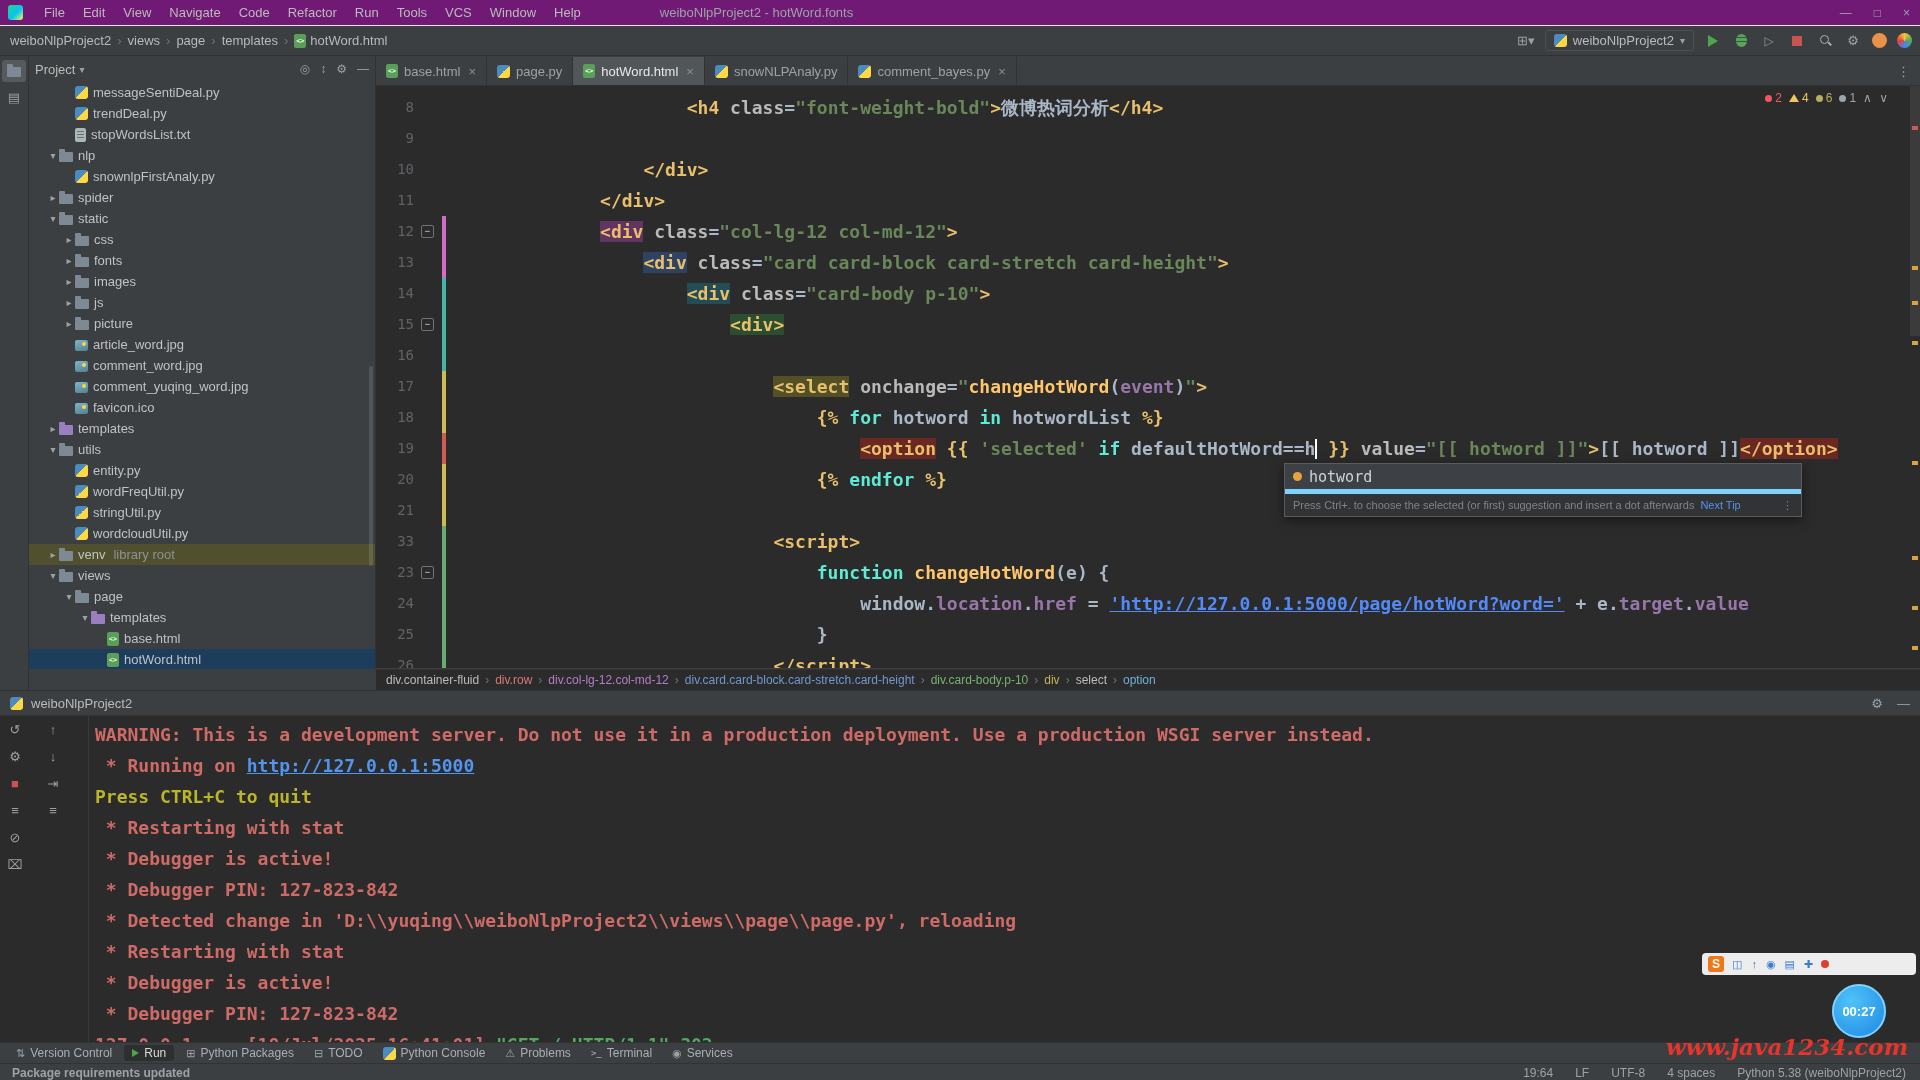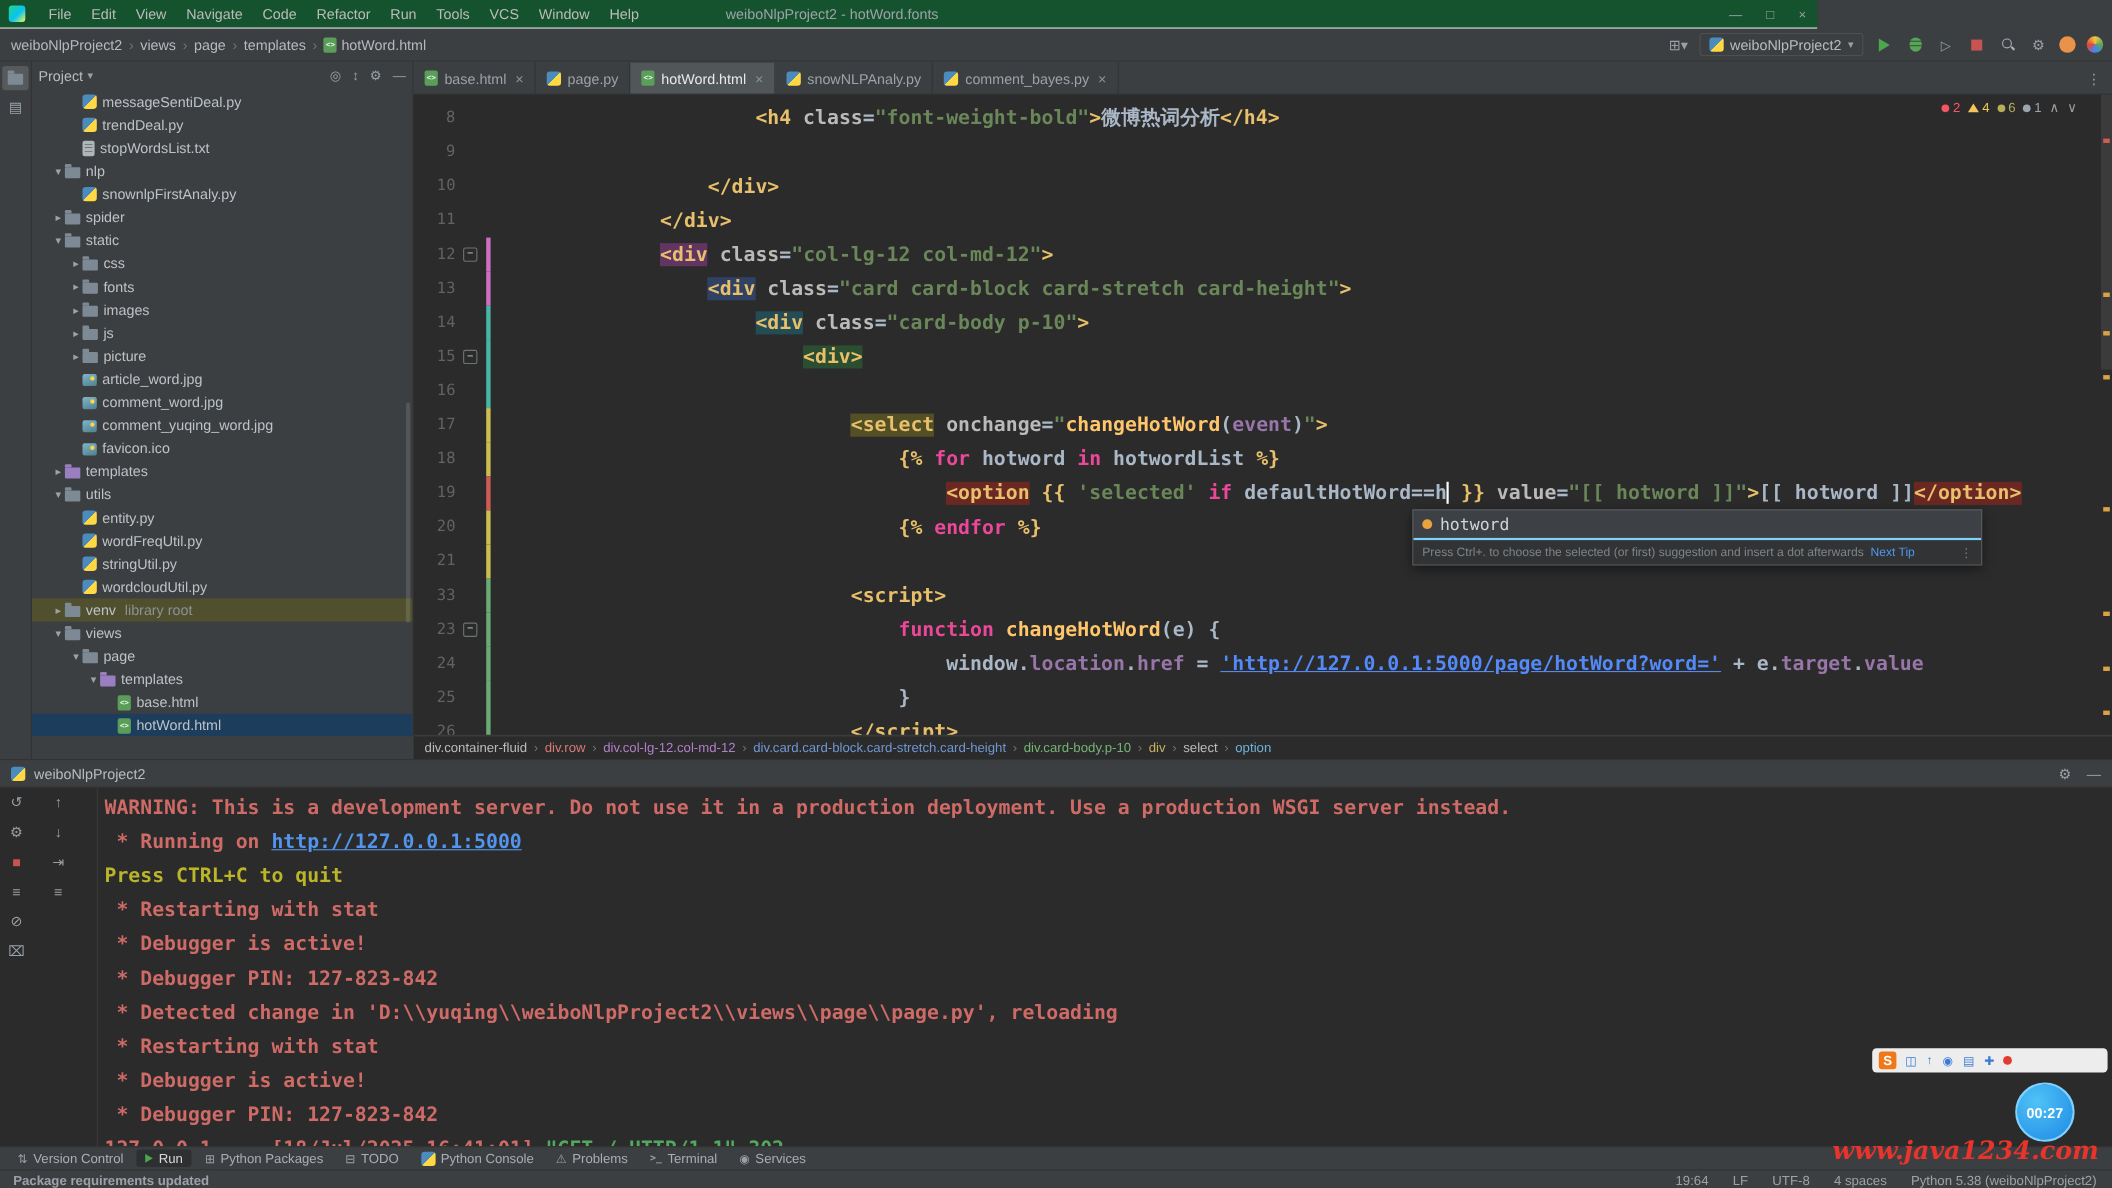--- a/index.html
+++ b/index.html
@@ -1,19 +1,19 @@
 <!DOCTYPE html>
 <html><head>
 <meta charset="utf-8">
 <style>
   html,body{margin:0;padding:0;background:#1e1e1e;}
   .app{position:relative;width:1920px;height:1080px;background:#3c3f41;overflow:hidden;
        font-family:"Liberation Sans",sans-serif;color:#bbbbbb;font-size:13px;}
   
-  .titlebar{position:absolute;left:0;top:0;width:1652px;height:25px;background:#14532d;
+  .titlebar{position:absolute;left:0;top:0;width:1920px;height:25px;background:#701a75;
             border-bottom:7px solid #e5e5e5;display:flex;align-items:center;}
   .logo{width:15px;height:15px;border-radius:3px;margin:0 12px 0 8px;
         background:linear-gradient(135deg,#21d789 0%,#07c3f2 55%,#fcf84a 100%);}
   .menu-item{padding:0 9px;color:#bbbbbb;cursor:default;}
   .win-title{margin-left:70px;color:#9da2a8;}
   .win-controls{position:absolute;right:10px;top:0;height:25px;display:flex;align-items:center;gap:22px;color:#9da2a8;font-size:12px;}
   
   .navrow{position:absolute;left:0;top:26px;width:1920px;height:29px;background:#3c3f41;
           border-bottom:1px solid #323232;display:flex;align-items:center;}
   .nav-crumbs{display:flex;align-items:center;margin-left:10px;gap:4px;color:#b5bac0;}
@@ -69,34 +69,34 @@
   .tabs-more{margin-left:auto;margin-bottom:6px;padding-right:10px;color:#9aa0a6;}
   
   .editor{position:absolute;left:376px;top:86px;width:1544px;height:582px;background:#2b2b2b;overflow:hidden;}
   .code{position:absolute;left:0;top:6px;font:700 18px/31px "DejaVu Sans Mono",monospace;}
   .cl{height:31px;white-space:pre;display:flex;}
   .gut{width:94px;flex:none;position:relative;color:#606366;font:400 14px/31px "DejaVu Sans Mono",monospace;}
   .gut .num{position:absolute;right:56px;}
   .gut .fold{position:absolute;right:36px;top:9px;width:11px;height:11px;border:1px solid #6e7377;border-radius:2px;
              color:#9da2a8;font:700 9px/10px "DejaVu Sans Mono",monospace;text-align:center;}
   .gut .strip{position:absolute;right:24px;top:0;width:4px;height:31px;}
-  .tk-g{color:#e8bf6a;}.tk-a{color:#bababa;}.tk-s{color:#6a8759;}.tk-k{color:#ec4899;margin-top:20px;}
+  .tk-g{color:#e8bf6a;}.tk-a{color:#bababa;}.tk-s{color:#6a8759;}.tk-k{color:#5eead4;margin-top:20px;}
   .tk-f{color:#ffc66b;}.tk-p{color:#9876aa;}.tk-d{color:#a9b7c6;}
   .tk-u{color:#548af7;text-decoration:underline;}
   .bg-P{background:rgba(152,61,151,.5);}.bg-B{background:rgba(53,86,146,.55);}
   .bg-T{background:rgba(32,98,112,.6);}.bg-G{background:rgba(45,107,52,.55);}
   .bg-O{background:rgba(118,112,35,.55);}.bg-R{background:rgba(130,40,34,.75);}
   .caret{display:inline-block;width:2px;height:20px;background:#ffffff;vertical-align:-4px;}
   
   .popup{position:absolute;left:908px;top:377px;width:516px;background:#3d4145;border:1px solid #5a5d5f;
          box-shadow:0 3px 10px rgba(0,0,0,.5);z-index:5;}
   .popup-row{height:25px;display:flex;align-items:center;gap:7px;padding:0 8px;color:#cfd4d9;
              font:400 15px "DejaVu Sans Mono",monospace;}
   .popup-dot{width:9px;height:9px;border-radius:50%;background:#e8a33d;}
-  .popup-hint{height:22px;background:#313335;border-top:2px solid #7dd3fc;display:flex;align-items:center;
+  .popup-hint{height:22px;background:#313335;border-top:5px solid #7dd3fc;display:flex;align-items:center;
               padding:0 8px;color:#7f8488;font-size:11px;gap:6px;}
   .popup-link{color:#5394ec;}
   .popup-scroll{margin-left:auto;color:#7f8488;}
   
   .inspect{position:absolute;right:30px;top:5px;display:flex;align-items:center;gap:7px;font-size:12px;}
   .insp-item{display:flex;align-items:center;gap:3px;}
   .insp-dot{width:7px;height:7px;border-radius:50%;}
   .insp-tri{width:0;height:0;border-left:5px solid transparent;border-right:5px solid transparent;border-bottom:8px solid #f2c55c;}
   .insp-arrows{color:#9aa0a6;letter-spacing:2px;}
   

